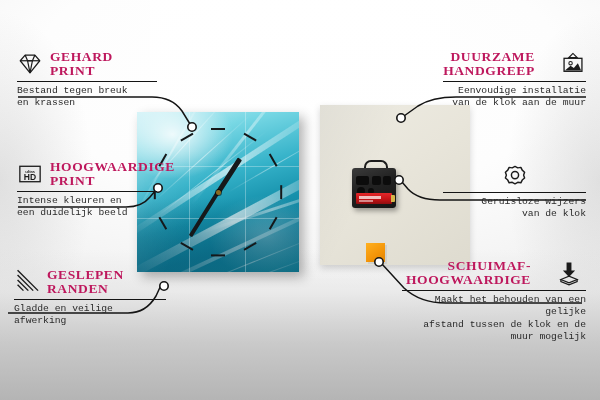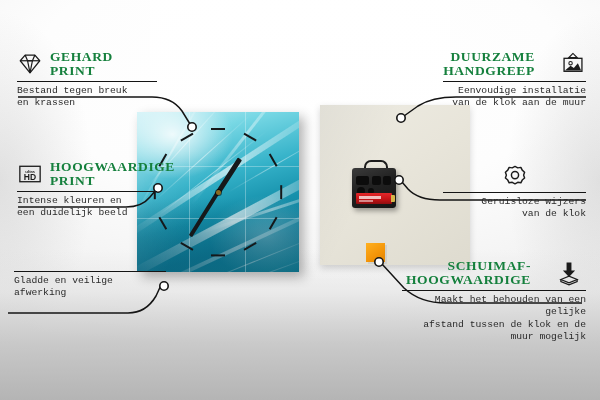--- a/index.html
+++ b/index.html
@@ -96,21 +96,21 @@
     background:linear-gradient(145deg,#ffb01f 0%,#f39408 60%,#e08406 100%);
     box-shadow:2px 2px 0 rgba(205,205,200,.85);}
 
   
   .co{position:absolute;}
   .co .hdr{display:flex;align-items:center;gap:7px;}
   .co.left .hdr{justify-content:flex-start;}
   .co.right .hdr{justify-content:center;gap:25px;}
   .co .titles{display:flex;flex-direction:column;line-height:1.04;}
   .co .t1,.co .t2{font-family:"Liberation Serif", serif;font-weight:bold;font-size:13.5px;
-    letter-spacing:.6px;color:#15803d;white-space:nowrap;}
+    letter-spacing:.6px;color:#be185d;white-space:nowrap;}
   .co.right .t1,.co.right .t2{text-align:right;}
   .co .rule{height:0;border-top:1.4px solid #141414;margin-top:3px;}
   .co .desc{font-family:Liberation Mono, monospace;font-size:9.7px;color:#2a2a2a;
     line-height:1.28;margin-top:3px;white-space:pre-line;}
   .co.right .desc{text-align:right;}
   .ico{flex:0 0 auto;width:26px;height:26px;display:block;}
 
   
   .leader{position:absolute;left:0;top:0;width:600px;height:400px;pointer-events:none;}
 </style>
@@ -240,20 +240,34 @@
         <span class="t1">HOOGWAARDIGE</span>
         <span class="t2">PRINT</span>
       </div>
     </div>
     <div class="rule"></div>
     <div class="desc">Intense kleuren en
 een duidelijk beeld</div>
   </div>
 
   <div class="co left" style="left:14px;top:268px;width:152px">
+    <div class="hdr">
+      <svg class="ico" viewBox="0 0 32 32">
+        <g stroke="#1b1b1b" stroke-width="1.7" stroke-linecap="square">
+          <path d="M5 8 L23 26"></path>
+            <path d="M5 14 L17 26"></path>
+            <path d="M5 20 L11 26"></path>
+            <path d="M5 2 L29 26"></path>
+        </g>
+      </svg>
+      <div class="titles">
+        <span class="t1">GESLEPEN</span>
+        <span class="t2">RANDEN</span>
+      </div>
+    </div>
     <div class="rule"></div>
     <div class="desc">Gladde en veilige afwerking</div>
   </div>
 
   <div class="co right" style="left:443px;top:50px;width:143px">
     <div class="hdr">
       <div class="titles">
         <span class="t1">DUURZAME</span>
         <span class="t2">HANDGREEP</span>
       </div>

